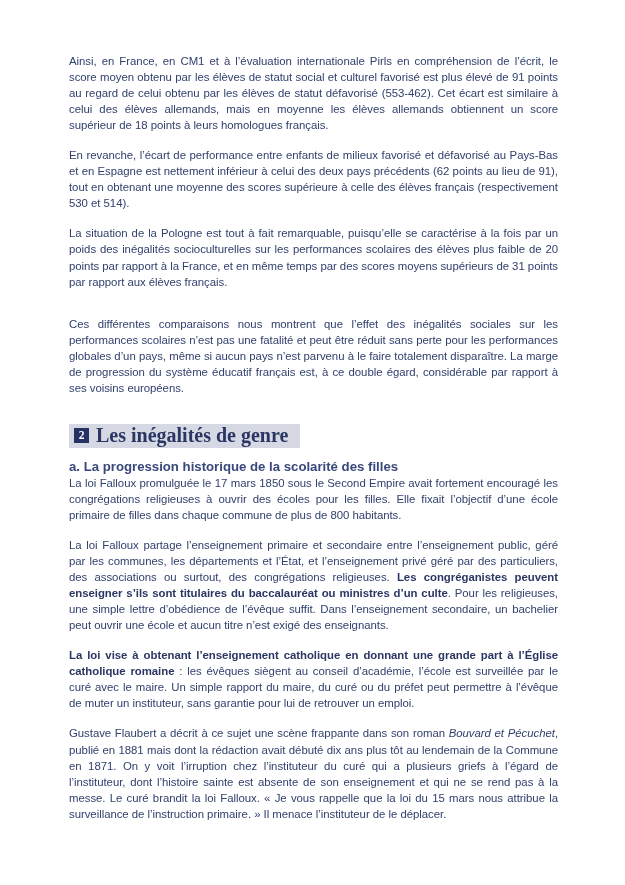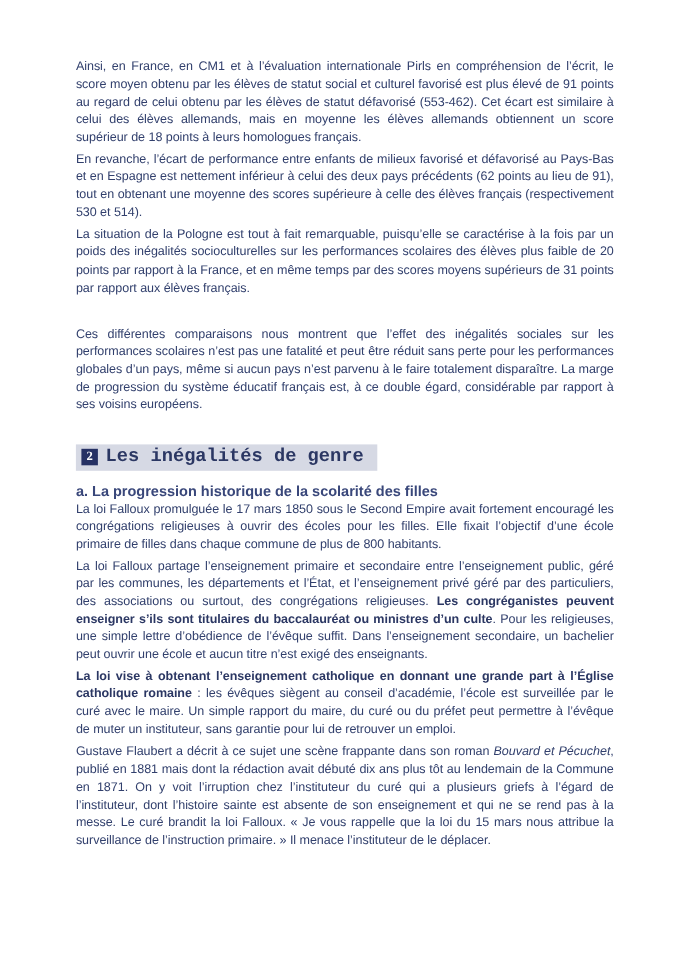--- a/index.html
+++ b/index.html
@@ -33,21 +33,21 @@
     color: #32406d;
     font-family: "Liberation Sans", sans-serif;
     font-size: 11.4px;
     line-height: 16.05px;
     text-align: justify;
     text-justify: inter-word;
     letter-spacing: -0.04px;
     -webkit-hyphens: none;
     hyphens: none;
   }
-  p.body-par.gap-sm { margin-top: 4px; }
+  p.body-par.gap-sm { margin-top: 14px; }
   p.body-par.gap-md { margin-top: 26px; }
   p.body-par.gap-first { margin-top: 0; }
   p.body-par b, p.body-par strong {
     font-weight: bold;
     color: #2b3763;
   }
   p.body-par i, p.body-par em {
     font-style: italic;
   }
 
@@ -72,23 +72,23 @@
     background: #263164;
     color: #ffffff;
     font-family: "Liberation Serif", serif;
     font-weight: bold;
     font-size: 11.5px;
     line-height: 1;
     margin-right: 7px;
     flex: 0 0 auto;
   }
   .sec-title {
-    font-family: Liberation Mono, monospace;
+    font-family: Liberation Serif, serif;
     font-weight: bold;
-    font-size: 17px;
+    font-size: 20px;
     color: #2b3763;
     line-height: 19px;
     white-space: nowrap;
   }
 
   .sub-head {
     margin-top: 11px;
     margin-bottom: 0;
     font-family: Liberation Sans, sans-serif;
     font-weight: bold;

